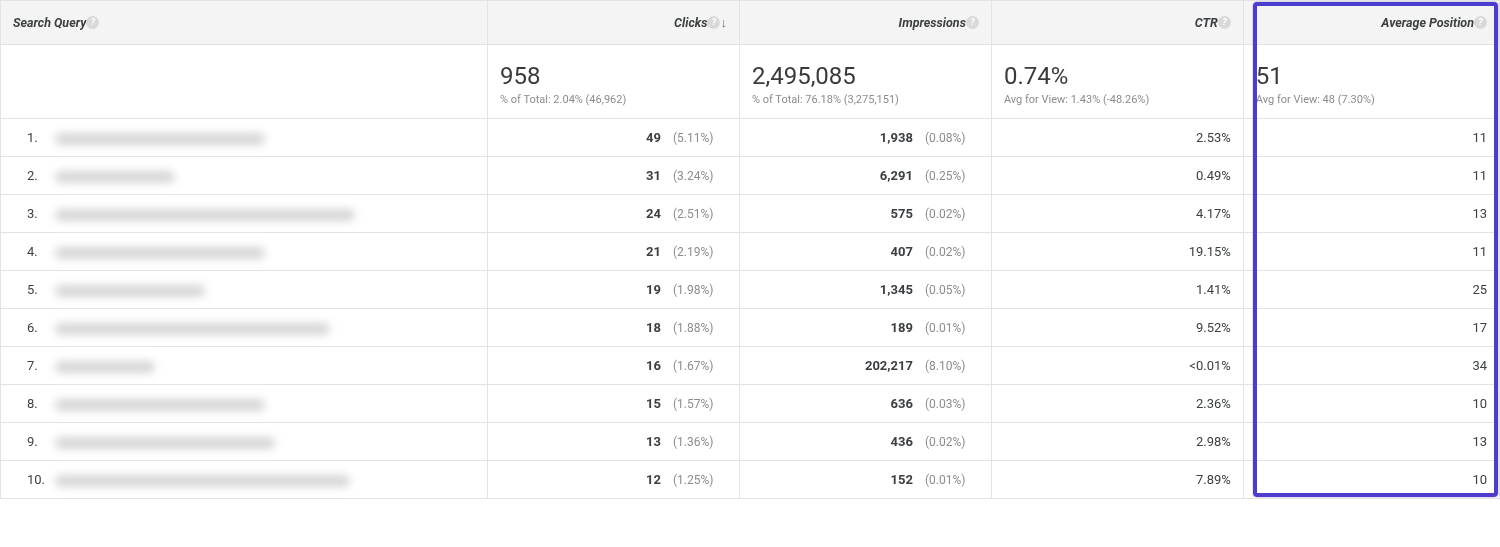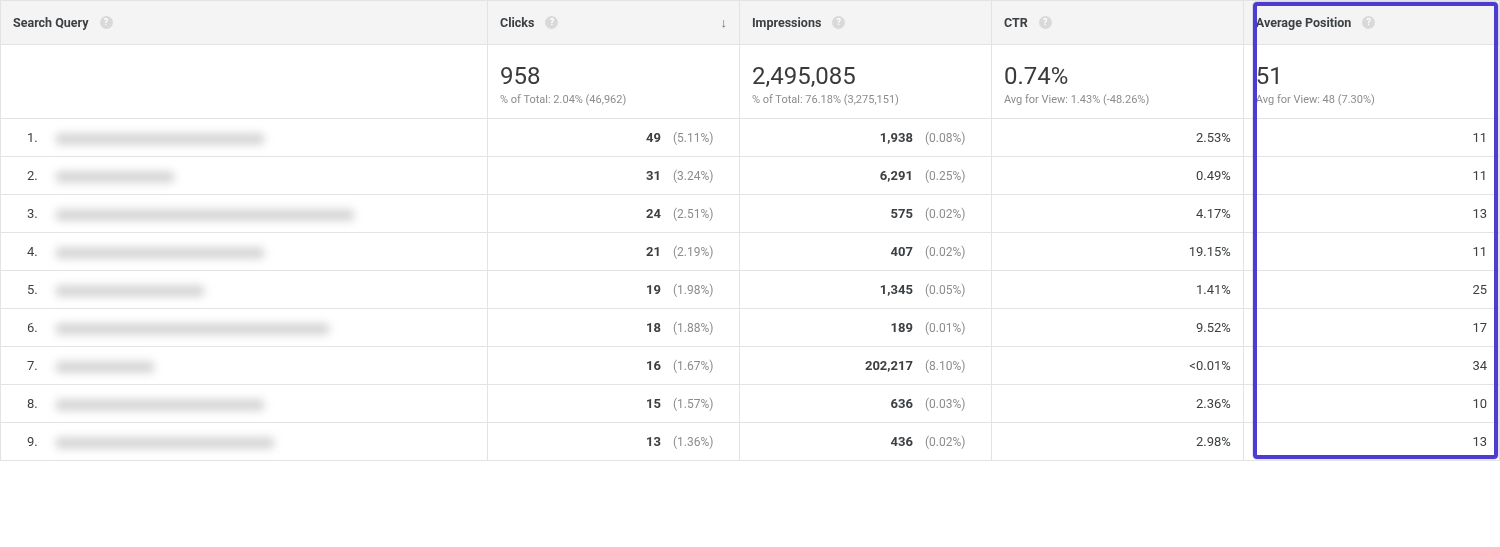--- a/index.html
+++ b/index.html
@@ -35,22 +35,22 @@
 
   thead th {
     background: var(--header-bg);
     border: 1px solid var(--border);
     padding: 14px 12px;
     font-weight: 700;
     font-size: 12.5px;
     text-align: left;
     white-space: nowrap;
   }
-  thead th.num { text-align: left; }
-  .hdr-label { display: inline-flex; align-items: center; gap: 11px; }
+  thead th.num { text-align: right; }
+  .hdr-label { display: inline-flex; align-items: center; gap: 0; font-style: italic; }
   .help {
     display: inline-flex;
     align-items: center;
     justify-content: center;
     width: 13px; height: 13px;
     border-radius: 50%;
     background: #d9d9d9;
     color: #fff;
     font-size: 9px;
     font-weight: 700;
@@ -267,18 +267,25 @@
           <td class="num"><span>2.36%</span></td>
           <td class="num"><span>10</span></td>
         </tr>
         <tr class="data">
           <td class="query"><span class="idx">9.</span><span class="blur" style="width: 220px;"></span></td>
           <td class="num"><span class="val-strong">13</span><span class="val-pct">(1.36%)</span></td>
           <td class="num"><span class="val-strong">436</span><span class="val-pct">(0.02%)</span></td>
           <td class="num"><span>2.98%</span></td>
           <td class="num"><span>13</span></td>
         </tr>
+        <tr class="data">
+          <td class="query"><span class="idx">10.</span><span class="blur" style="width: 295px;"></span></td>
+          <td class="num"><span class="val-strong">12</span><span class="val-pct">(1.25%)</span></td>
+          <td class="num"><span class="val-strong">152</span><span class="val-pct">(0.01%)</span></td>
+          <td class="num"><span>7.89%</span></td>
+          <td class="num"><span>10</span></td>
+        </tr>
       </tbody>
 </table>
 
 <div class="highlight-box"></div>
 
 </div>
 
 </body></html>

